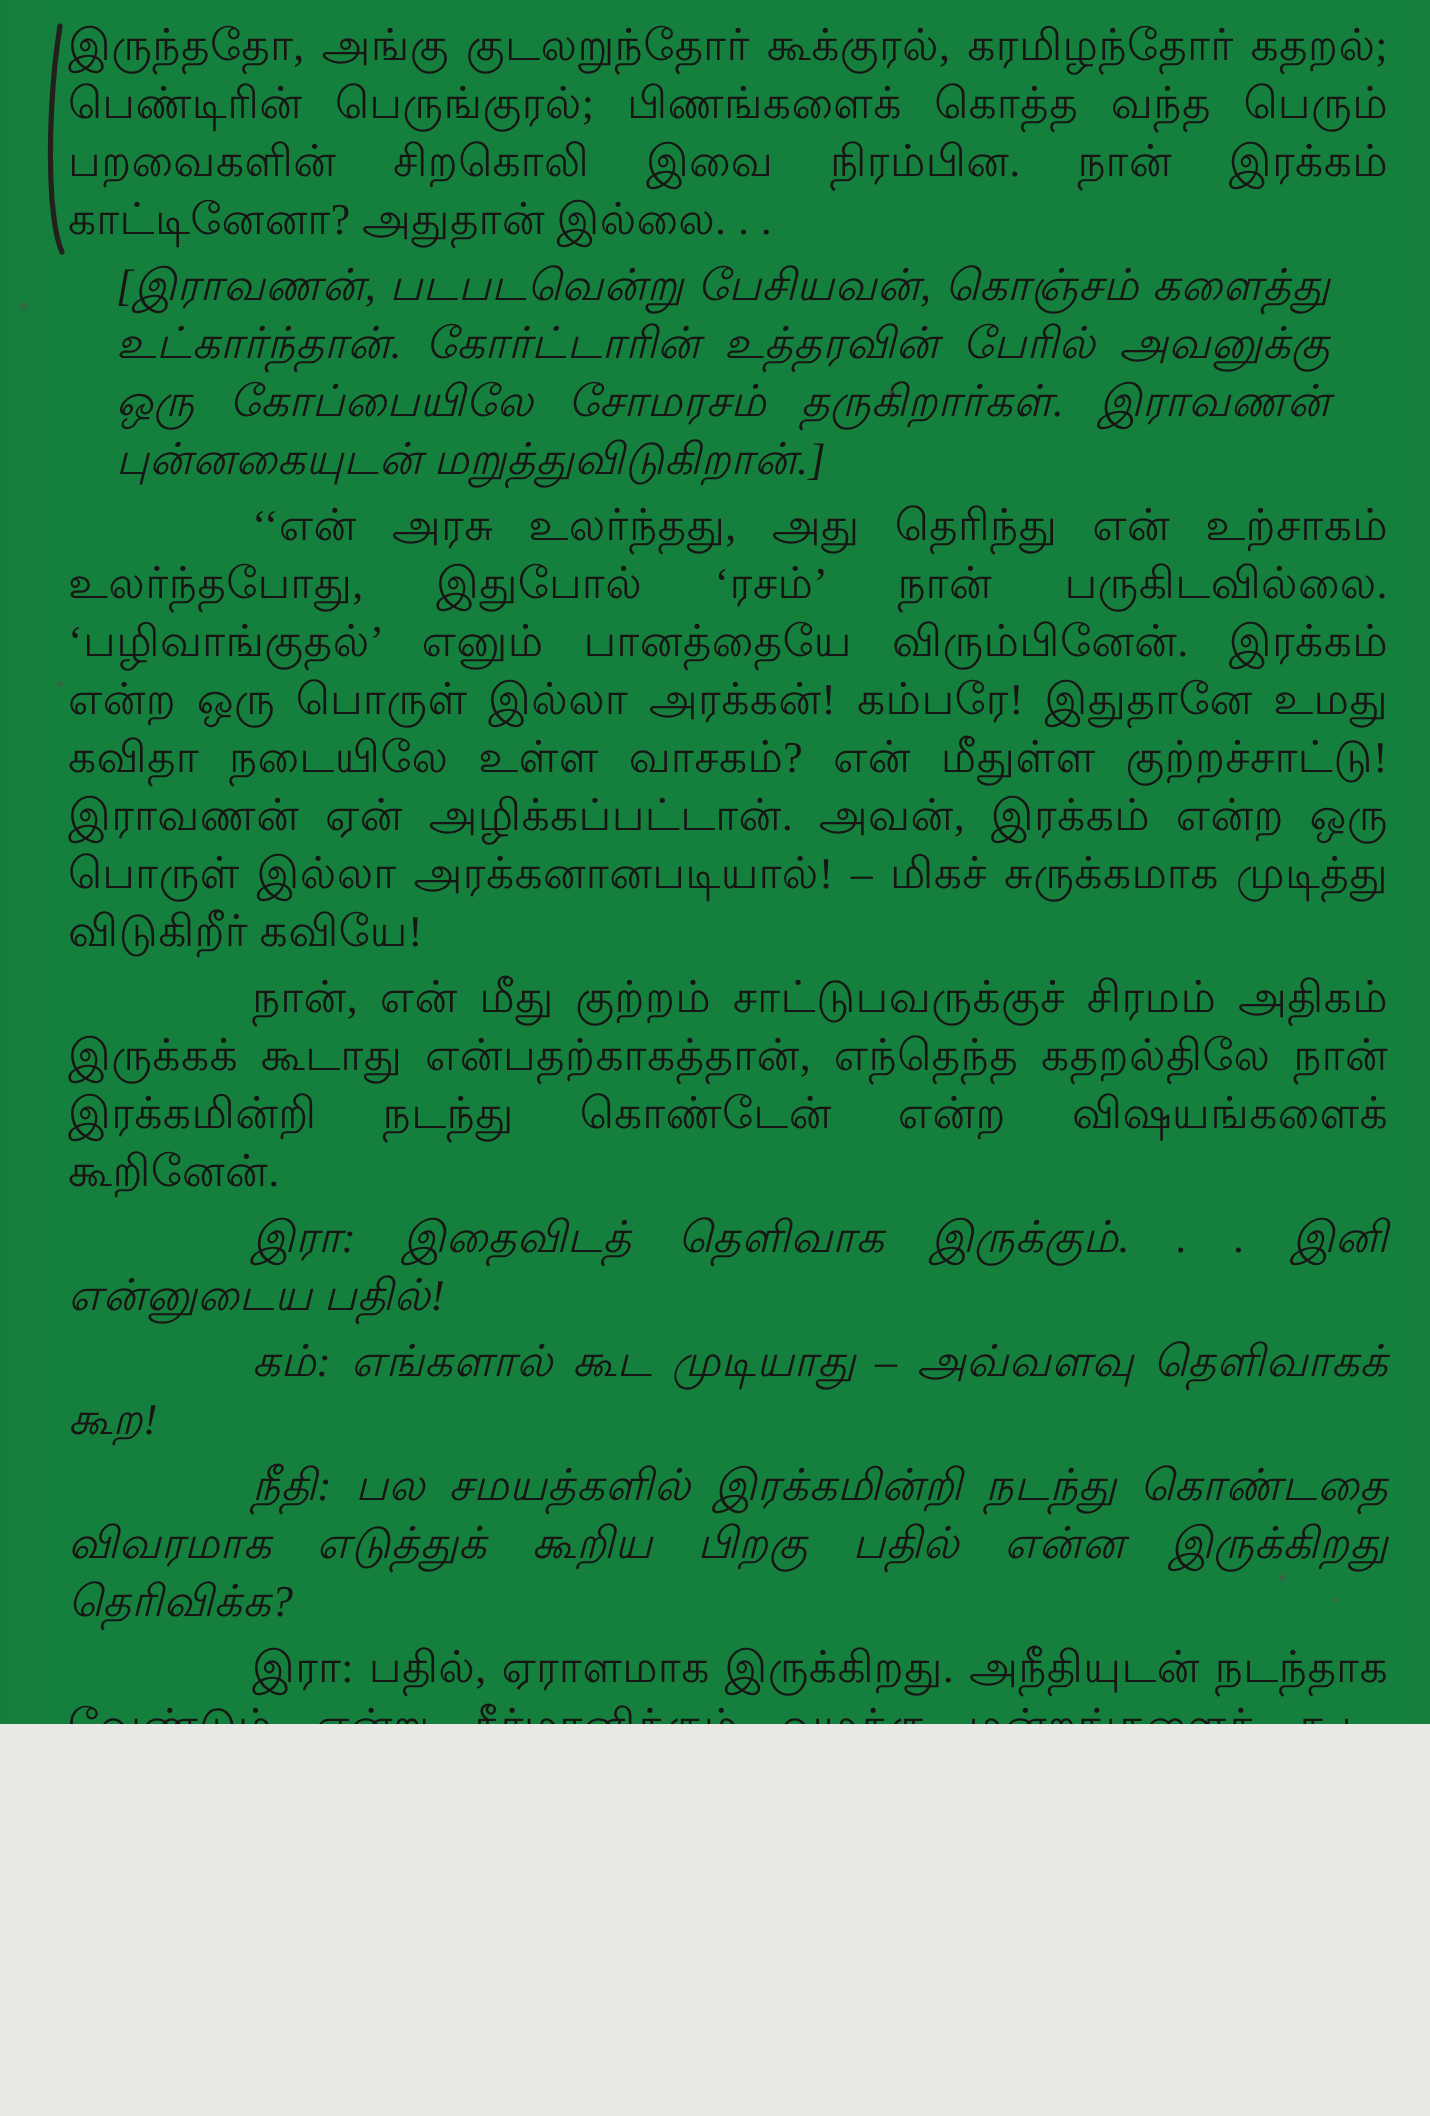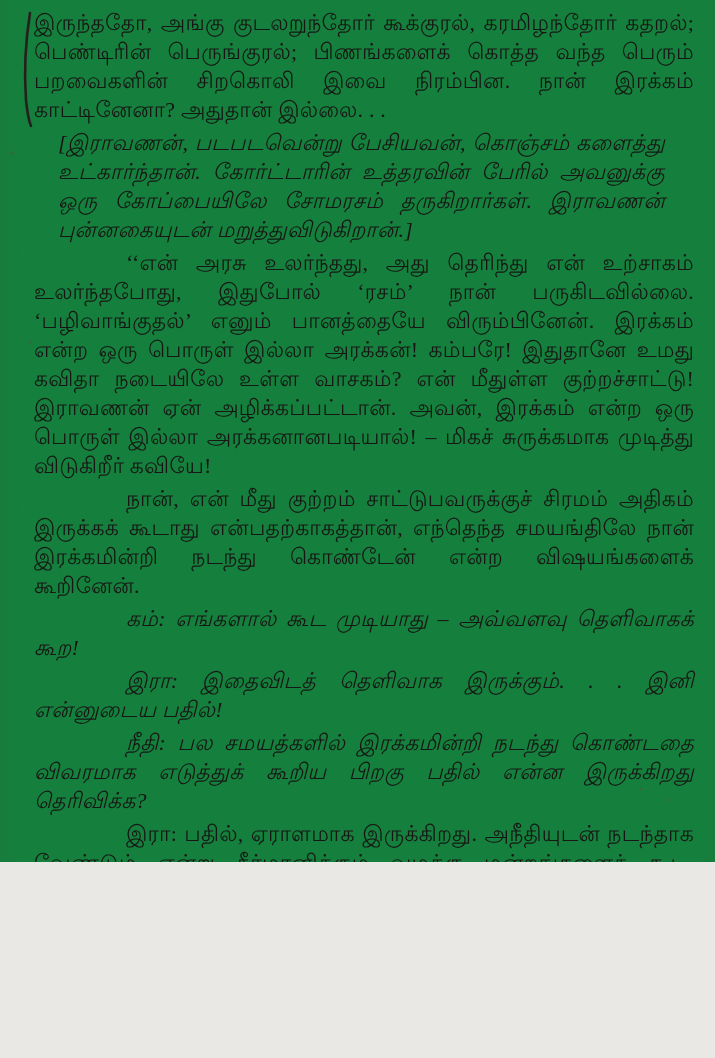--- a/index.html
+++ b/index.html
@@ -57,23 +57,23 @@
 </style>
 </head>
 <body>
 
 <div class="page">
 
   <div class="text-block">
     <p class="para">இருந்ததோ, அங்கு குடலறுந்தோர் கூக்குரல், கரமிழந்தோர் கதறல்; பெண்டிரின் பெருங்குரல்; பிணங்களைக் கொத்த வந்த பெரும் பறவைகளின் சிறகொலி இவை நிரம்பின. நான் இரக்கம் காட்டினேனா? அதுதான் இல்லை. . .</p>
     <p class="para stage">[இராவணன், படபடவென்று பேசியவன், கொஞ்சம் களைத்து உட்கார்ந்தான். கோர்ட்டாரின் உத்தரவின் பேரில் அவனுக்கு ஒரு கோப்பையிலே சோமரசம் தருகிறார்கள். இராவணன் புன்னகையுடன் மறுத்துவிடுகிறான்.]</p>
     <p class="para indent">‘‘என் அரசு உலர்ந்தது, அது தெரிந்து என் உற்சாகம் உலர்ந்தபோது, இதுபோல் ‘ரசம்’ நான் பருகிடவில்லை. ‘பழிவாங்குதல்’ எனும் பானத்தையே விரும்பினேன். இரக்கம் என்ற ஒரு பொருள் இல்லா அரக்கன்! கம்பரே! இதுதானே உமது கவிதா நடையிலே உள்ள வாசகம்? என் மீதுள்ள குற்றச்சாட்டு! இராவணன் ஏன் அழிக்கப்பட்டான். அவன், இரக்கம் என்ற ஒரு பொருள் இல்லா அரக்கனானபடியால்! – மிகச் சுருக்கமாக முடித்து விடுகிறீர் கவியே!</p>
-    <p class="para indent">நான், என் மீது குற்றம் சாட்டுபவருக்குச் சிரமம் அதிகம் இருக்கக் கூடாது என்பதற்காகத்தான், எந்தெந்த சமயங்திலே நான் இரக்கமின்றி நடந்து கொண்டேன் என்ற விஷயங்களைக் கூறினேன்.</p>
+    <p class="para indent">நான், என் மீது குற்றம் சாட்டுபவருக்குச் சிரமம் அதிகம் இருக்கக் கூடாது என்பதற்காகத்தான், எந்தெந்த கதறல்திலே நான் இரக்கமின்றி நடந்து கொண்டேன் என்ற விஷயங்களைக் கூறினேன்.</p>
+    <p class="para dialogue">இரா: இதைவிடத் தெளிவாக இருக்கும். . . இனி என்னுடைய பதில்!</p>
     <p class="para dialogue">கம்: எங்களால் கூட முடியாது – அவ்வளவு தெளிவாகக் கூற!</p>
-    <p class="para dialogue">இரா: இதைவிடத் தெளிவாக இருக்கும். . . இனி என்னுடைய பதில்!</p>
     <p class="para dialogue">நீதி: பல சமயத்களில் இரக்கமின்றி நடந்து கொண்டதை விவரமாக எடுத்துக் கூறிய பிறகு பதில் என்ன இருக்கிறது தெரிவிக்க?</p>
     <p class="para indent">இரா: பதில், ஏராளமாக இருக்கிறது. அநீதியுடன் நடந்தாக வேண்டும் என்று தீர்மானிக்கும் வழக்கு மன்றங்களைக் கூட, நீதியின் பக்கம் இழுக்கக் கூடிய அளவுக்குப் பதில் உண்டு – கேளுங்கள்! இரக்கம் காட்டவில்லை நான் . . . யாரிடம்? ஒரு பெண்பாலிடம்! அபலையிடம்! ஏன்? அரக்கனல்லவா நான்! இரக்கம் என்ற ஒரு பொருள்தானே கிடையாது, கம்பர் கூறியதுபோல்! கம்பர் கூறுவதானாலும் சரியே. . . தாங்கள் கூறினாலும் சரியே! இரக்கம் என்றால் என்ன? இலட்சணம் கூற</p>
   </div>
 
   <svg class="pen-overlay" viewBox="0 0 715 1058" xmlns="http://www.w3.org/2000/svg">
 
     <path d="M30,13 C26,38 24,72 26,100 C27,110 28,119 31,126" stroke-width="2.6"></path>
 
     <path d="M246,1037 C300,1029 345,1044 405,1040 C455,1037 505,1031 555,1036 C605,1040 645,1028 674,1023 C688,1020 701,1024 695,1035 C692,1041 685,1044 679,1041" stroke-width="2.8"></path>
 

